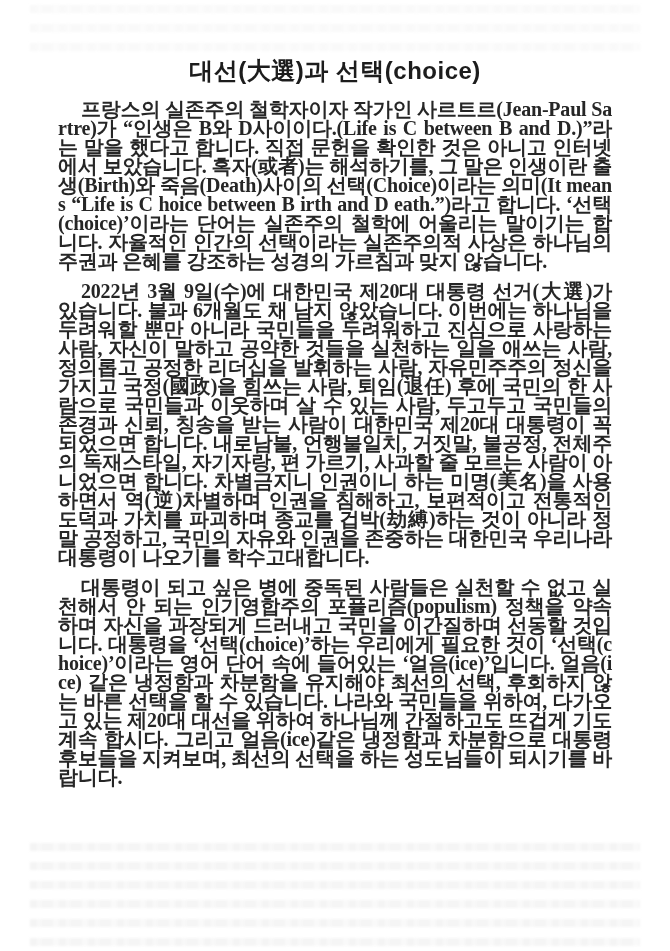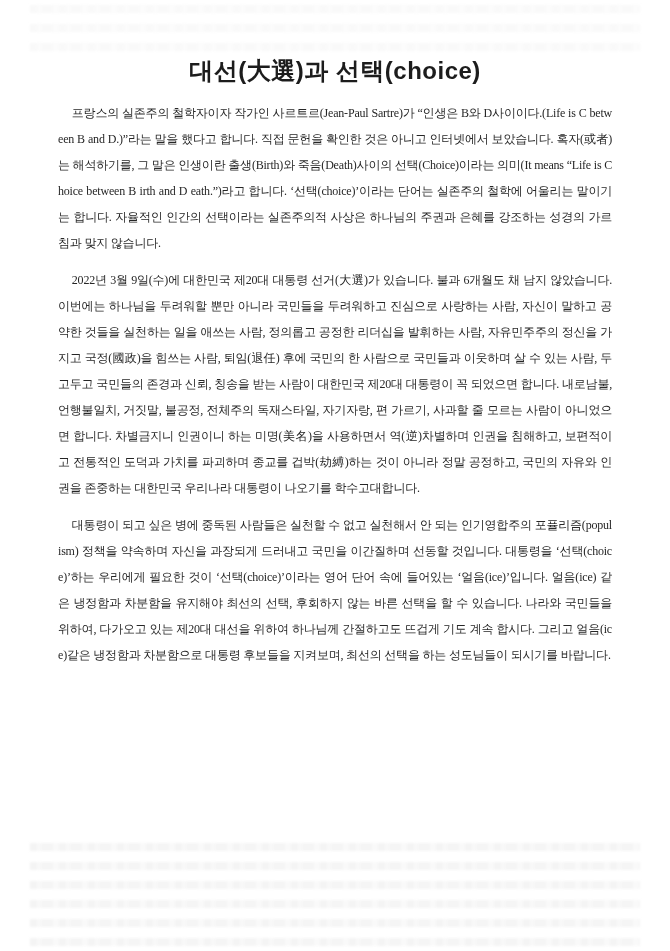--- a/index.html
+++ b/index.html
@@ -49,27 +49,28 @@
     font-size: 24px;
     line-height: 32px;
     letter-spacing: 0.5px;
     color: #1c1c1c;
   }
   .content {
     margin: 13px 58px 0 58px;
   }
   .content p {
     margin: 0 0 11px 0;
-    font-size: 12px;
-    line-height: 26px;
+    font-size: 20px;
+    line-height: 19px;
     text-align: justify;
     text-justify: inter-character;
     word-break: break-all;
     text-indent: 1.15em;
     letter-spacing: -0.2px;
+    font-weight: bold;
   }
 </style>
 </head>
 <body>
 
 <div class="page">
   <div class="bleed bleed-top"></div>
 
   <h1 class="title">대선(大選)과 선택(choice)</h1>
 

